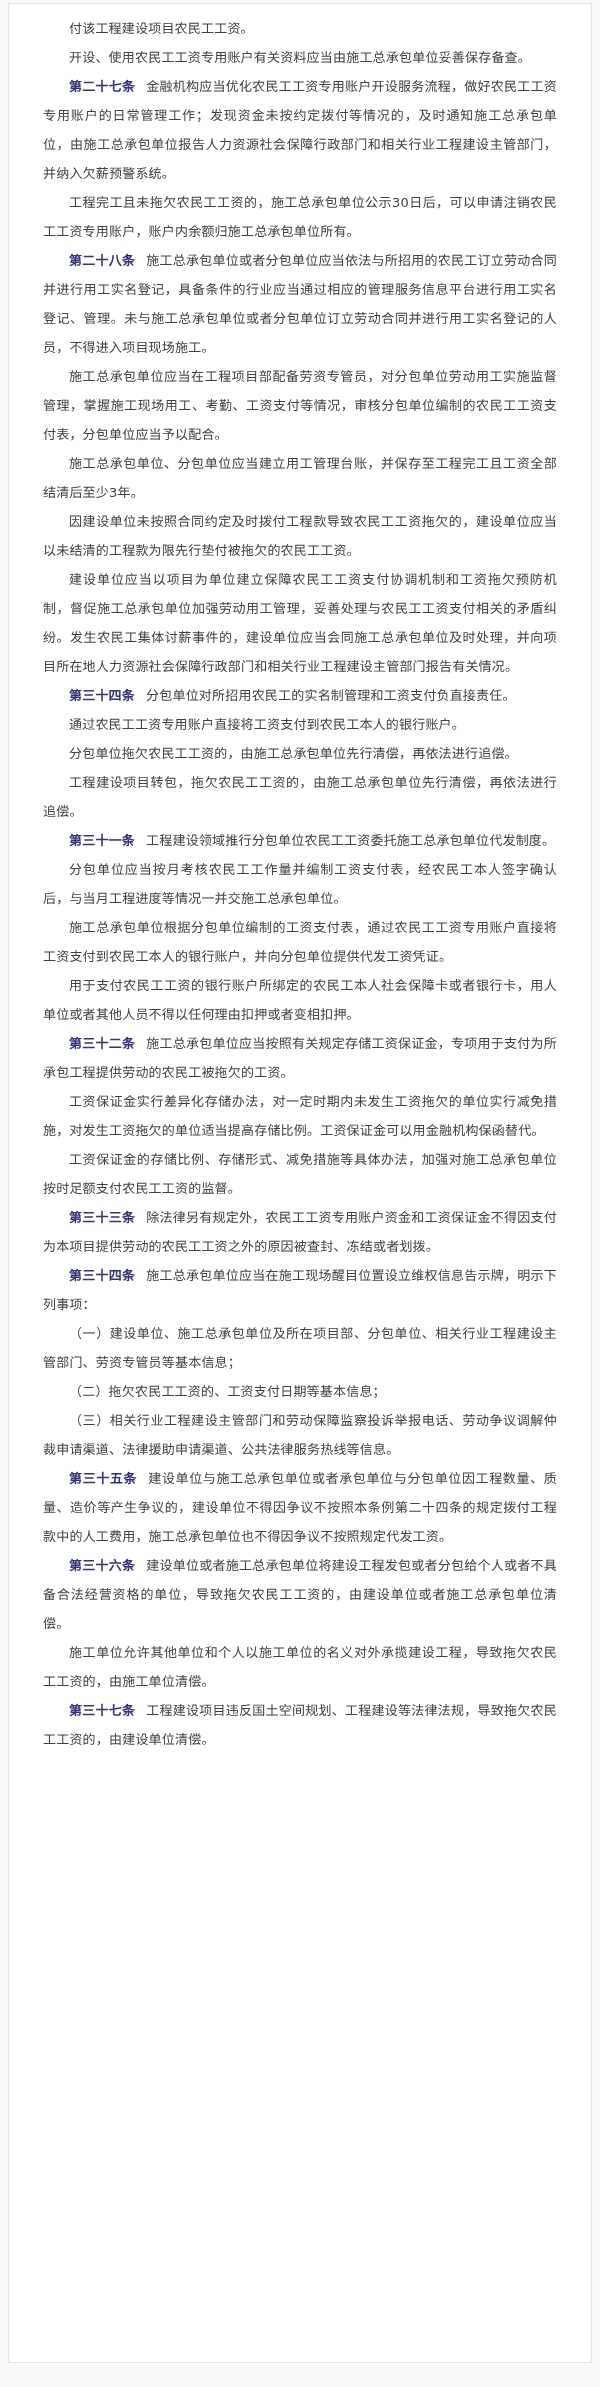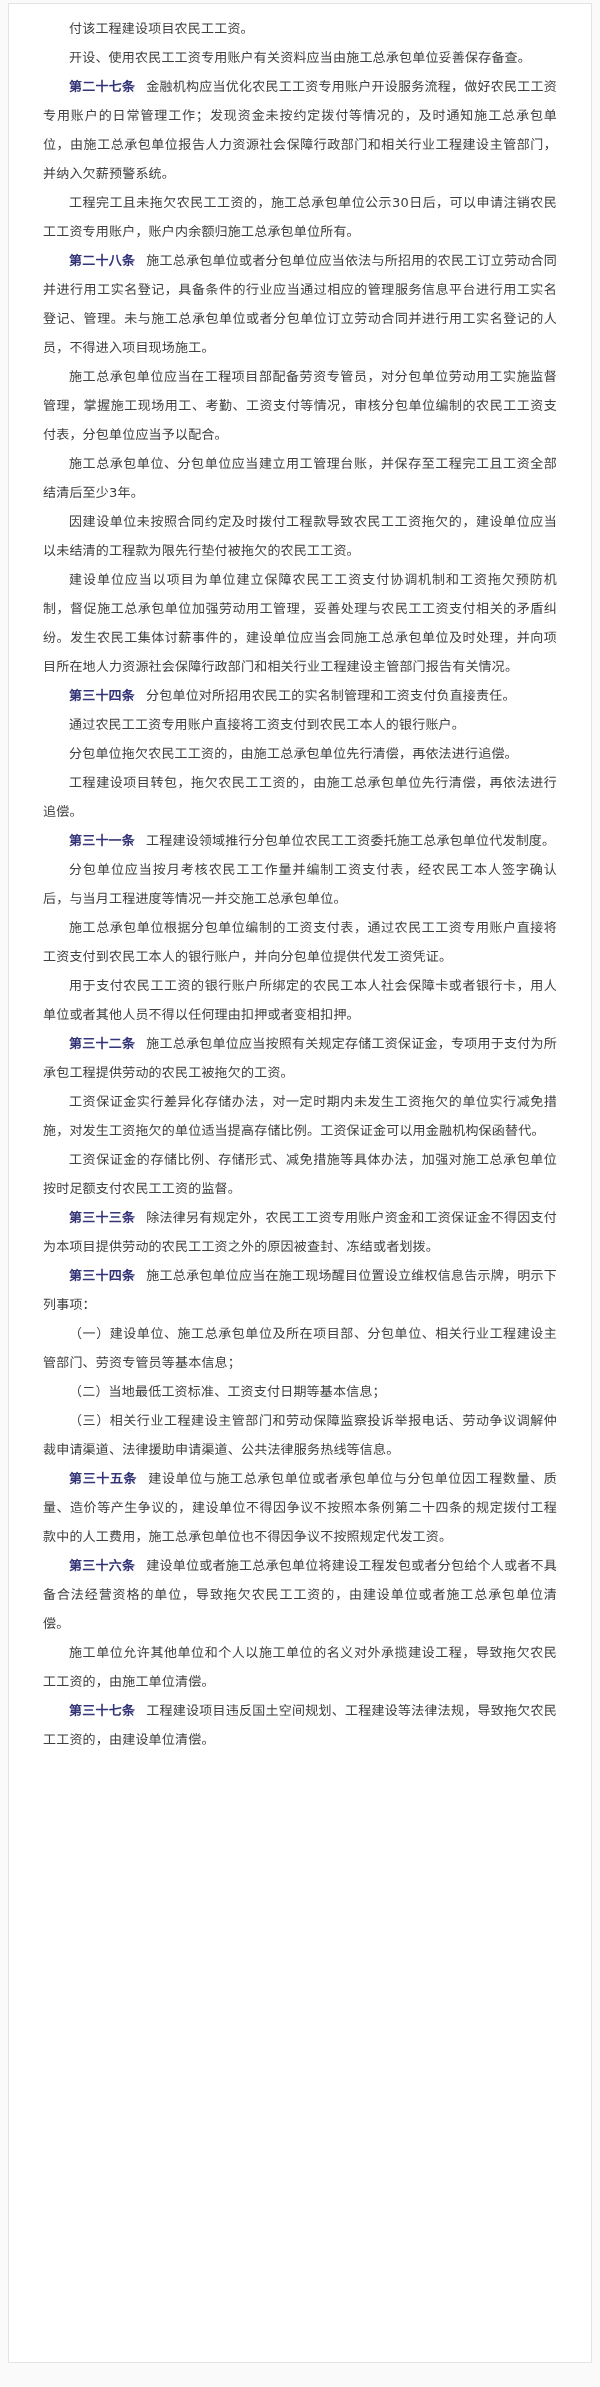--- a/index.html
+++ b/index.html
@@ -57,20 +57,20 @@
       <p class="para"><b class="art-num">第三十一条</b><span>工程建设领域推行分包单位农民工工资委托施工总承包单位代发制度。</span></p>
       <p class="para">分包单位应当按月考核农民工工作量并编制工资支付表，经农民工本人签字确认后，与当月工程进度等情况一并交施工总承包单位。</p>
       <p class="para">施工总承包单位根据分包单位编制的工资支付表，通过农民工工资专用账户直接将工资支付到农民工本人的银行账户，并向分包单位提供代发工资凭证。</p>
       <p class="para">用于支付农民工工资的银行账户所绑定的农民工本人社会保障卡或者银行卡，用人单位或者其他人员不得以任何理由扣押或者变相扣押。</p>
       <p class="para"><b class="art-num">第三十二条</b><span>施工总承包单位应当按照有关规定存储工资保证金，专项用于支付为所承包工程提供劳动的农民工被拖欠的工资。</span></p>
       <p class="para">工资保证金实行差异化存储办法，对一定时期内未发生工资拖欠的单位实行减免措施，对发生工资拖欠的单位适当提高存储比例。工资保证金可以用金融机构保函替代。</p>
       <p class="para">工资保证金的存储比例、存储形式、减免措施等具体办法，加强对施工总承包单位按时足额支付农民工工资的监督。</p>
       <p class="para"><b class="art-num">第三十三条</b><span>除法律另有规定外，农民工工资专用账户资金和工资保证金不得因支付为本项目提供劳动的农民工工资之外的原因被查封、冻结或者划拨。</span></p>
       <p class="para"><b class="art-num">第三十四条</b><span>施工总承包单位应当在施工现场醒目位置设立维权信息告示牌，明示下列事项：</span></p>
       <p class="para">（一）建设单位、施工总承包单位及所在项目部、分包单位、相关行业工程建设主管部门、劳资专管员等基本信息；</p>
-      <p class="para">（二）当地最低工资标准、工资支付日期等基本信息；</p>
+      <p class="para">（二）拖欠农民工工资的、工资支付日期等基本信息；</p>
       <p class="para">（三）相关行业工程建设主管部门和劳动保障监察投诉举报电话、劳动争议调解仲裁申请渠道、法律援助申请渠道、公共法律服务热线等信息。</p>
       <p class="para"><b class="art-num">第三十五条</b><span>建设单位与施工总承包单位或者承包单位与分包单位因工程数量、质量、造价等产生争议的，建设单位不得因争议不按照本条例第二十四条的规定拨付工程款中的人工费用，施工总承包单位也不得因争议不按照规定代发工资。</span></p>
       <p class="para"><b class="art-num">第三十六条</b><span>建设单位或者施工总承包单位将建设工程发包或者分包给个人或者不具备合法经营资格的单位，导致拖欠农民工工资的，由建设单位或者施工总承包单位清偿。</span></p>
       <p class="para">施工单位允许其他单位和个人以施工单位的名义对外承揽建设工程，导致拖欠农民工工资的，由施工单位清偿。</p>
       <p class="para"><b class="art-num">第三十七条</b><span>工程建设项目违反国土空间规划、工程建设等法律法规，导致拖欠农民工工资的，由建设单位清偿。</span></p>
     </div>
 </div>
 
 </body></html>

